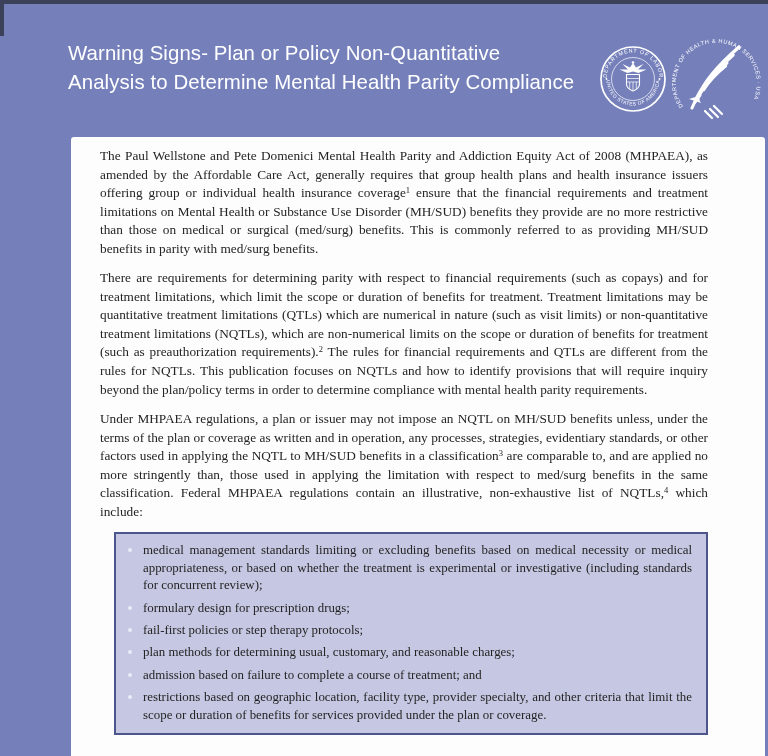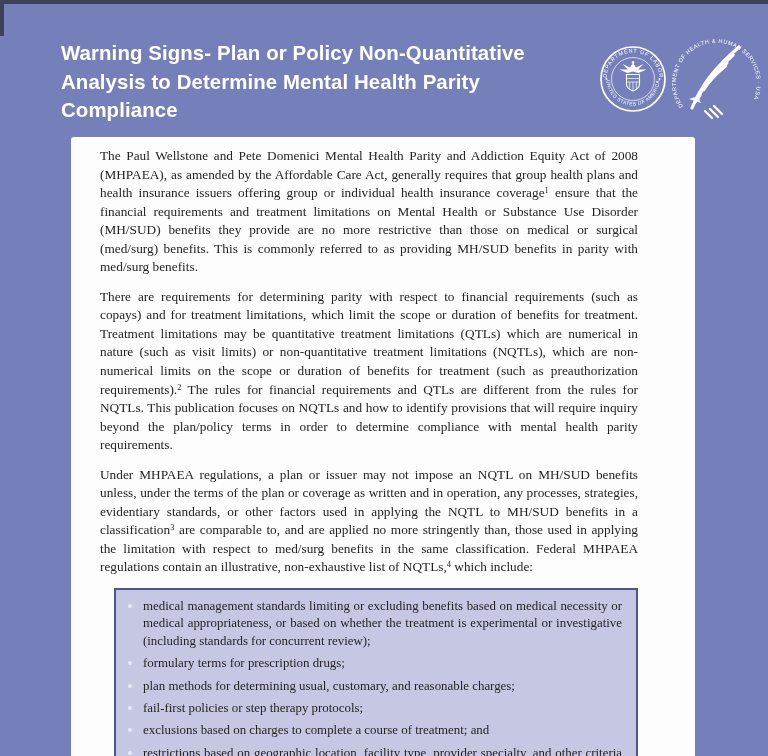--- a/index.html
+++ b/index.html
@@ -11,29 +11,29 @@
   html,body{width:768px;height:756px;overflow:hidden;}
   body{
     position:relative;
     background:var(--background);
     font-family:"Liberation Serif", serif;
   }
   .top-bar{position:absolute;left:0;top:0;width:768px;height:4px;background:var(--top-bar);}
   .corner-notch{position:absolute;left:0;top:0;width:4px;height:36px;background:var(--top-bar);}
   .doc-header{position:absolute;left:0;top:0;width:768px;height:137px;}
   .doc-title{
-    position:absolute;left:61px;top:39px;width:525px;
+    position:absolute;left:68px;top:39px;width:525px;
     font-family:"Liberation Sans", sans-serif;
-    font-weight:bold;font-size:20.4px;line-height:28.6px;
+    font-weight:normal;font-size:20.4px;line-height:28.6px;
     color:var(--title-text);letter-spacing:0.1px;
   }
   .seal-dol{position:absolute;left:599px;top:45px;}
   .seal-hhs{position:absolute;left:668px;top:33px;}
   .panel{
-    position:absolute;left:71px;top:137px;width:624px;height:619px;
+    position:absolute;left:71px;top:137px;width:694px;height:619px;
     background:var(--panel);border-radius:3px 3px 0 0;overflow:hidden;
   }
   .col{padding:10px 57px 0 29px;}
   .col p{
     font-size:13.3px;line-height:18.55px;text-align:justify;
     color:var(--body-text);margin:0 0 11px 0;
   }
   sup.fn{font-size:8.5px;line-height:0;vertical-align:4px;}
   .nqtl-box{
     margin:11px 0 0 14px;
@@ -120,33 +120,33 @@
     <p>Under MHPAEA regulations, a plan or issuer may not impose an NQTL on MH/SUD benefits unless, under the terms of the plan or coverage as written and in operation, any processes, strategies, evidentiary standards, or other factors used in applying the NQTL to MH/SUD benefits in a classification<sup class="fn">3</sup> are comparable to, and are applied no more stringently than, those used in applying the limitation with respect to med/surg benefits in the same classification.  Federal MHPAEA regulations contain an illustrative, non-exhaustive list of NQTLs,<sup class="fn">4</sup> which include:</p>
 
     <div class="nqtl-box">
       <ul>
           <li>
             <span class="bullet-dot"></span>
             <span class="li-text">medical management standards limiting or excluding benefits based on medical necessity or medical appropriateness, or based on whether the treatment is experimental or investigative (including standards for concurrent review);</span>
           </li>
           <li>
             <span class="bullet-dot"></span>
-            <span class="li-text">formulary terms for prescription drugs;</span>
+            <span class="li-text">formulary design for prescription drugs;</span>
+          </li>
+          <li>
+            <span class="bullet-dot"></span>
+            <span class="li-text">fail-first policies or step therapy protocols;</span>
           </li>
           <li>
             <span class="bullet-dot"></span>
             <span class="li-text">plan methods for determining usual, customary, and reasonable charges;</span>
           </li>
           <li>
             <span class="bullet-dot"></span>
-            <span class="li-text">fail-first policies or step therapy protocols;</span>
-          </li>
-          <li>
-            <span class="bullet-dot"></span>
-            <span class="li-text">exclusions based on charges to complete a course of treatment; and</span>
+            <span class="li-text">admission based on failure to complete a course of treatment; and</span>
           </li>
           <li>
             <span class="bullet-dot"></span>
             <span class="li-text">restrictions based on geographic location, facility type, provider specialty, and other criteria that limit the scope or duration of benefits for services provided under the plan or coverage.</span>
           </li>
         </ul>
     </div>
   </div>
 </main>
 

